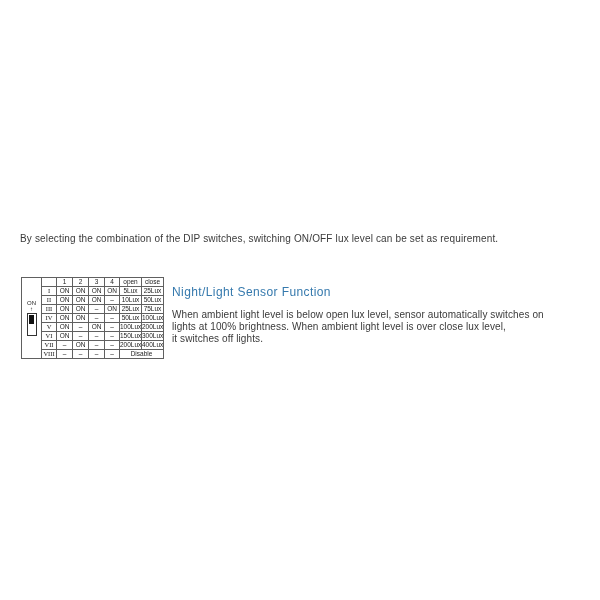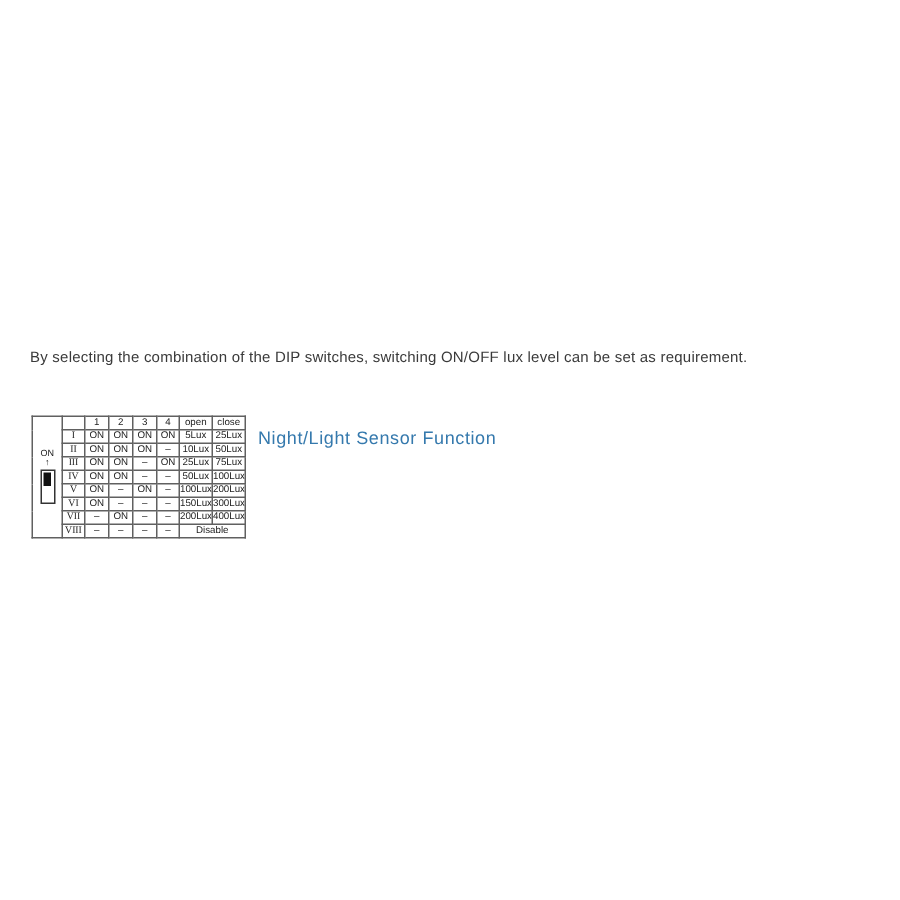--- a/index.html
+++ b/index.html
@@ -199,14 +199,19 @@
         <td>–</td>
         <td>–</td>
         <td colspan="2">Disable</td>
       </tr>
     </tbody>
       </table>
   </div>
 
   <div class="section-title">Night/Light Sensor Function</div>
 
+  <div class="section-body">
+    <div>When ambient light level is below open lux level, sensor automatically switches on</div>
+    <div>lights at 100% brightness. When ambient light level is over close lux level,</div>
+    <div>it switches off lights.</div>
+  </div>
 
 </div>
 
 </body></html>

